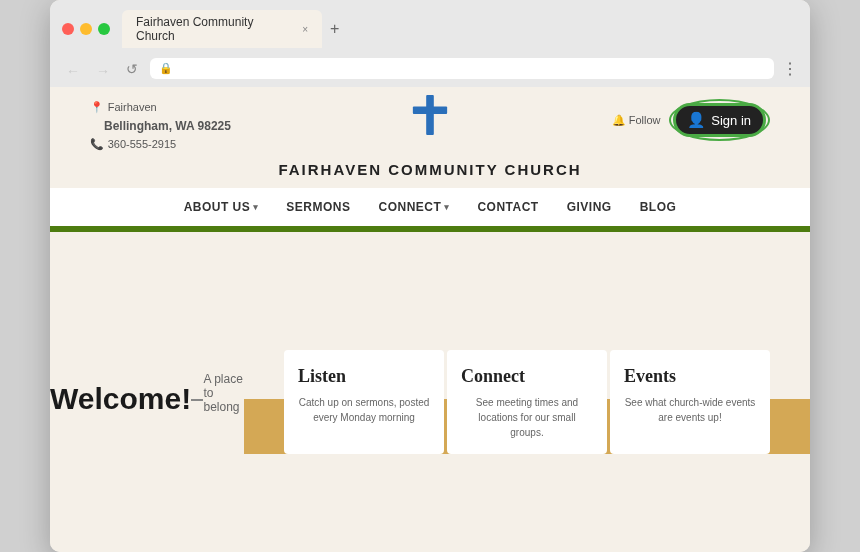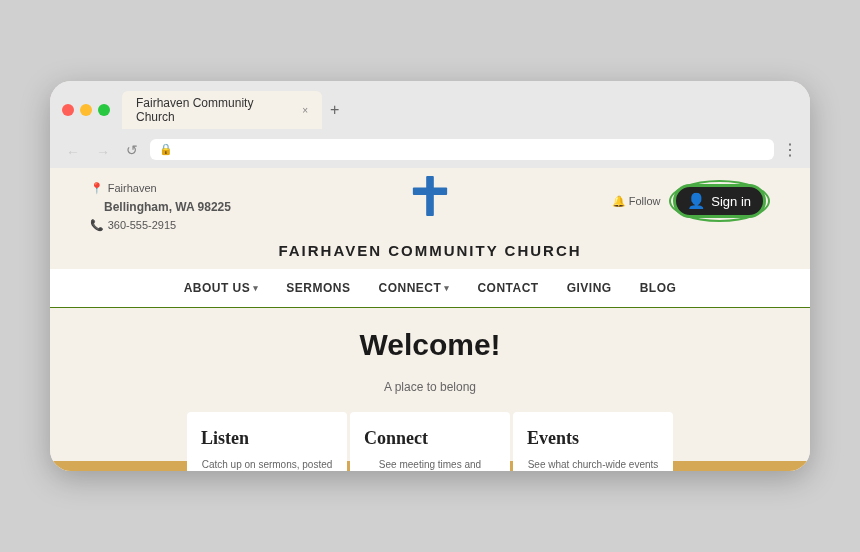--- a/index.html
+++ b/index.html
@@ -9,23 +9,23 @@
       align-items: center;
       justify-content: center;
       width: 860px;
       height: 552px;
       font-family: -apple-system, BlinkMacSystemFont, 'Segoe UI', sans-serif;
       overflow: hidden;
     }
 
     .browser-window {
       width: 760px;
-      height: 390px;
+      height: 552px;
       background: #f5f0e8;
-      border-radius: 21px;
+      border-radius: 10px;
       box-shadow: 0 8px 30px rgba(0,0,0,0.25);
       overflow: hidden;
       display: flex;
       flex-direction: column;
     }
 
     
     .browser-chrome {
       background: #e8e8e8;
       flex-shrink: 0;
@@ -218,21 +218,21 @@
     }
 
     
     .site-nav {
       background: white;
       display: flex;
       align-items: center;
       justify-content: center;
       gap: 28px;
       padding: 12px 16px;
-      border-bottom: 1px solid #4d7c0f;
+      border-bottom: 6px solid #4d7c0f;
     }
 
     .nav-item {
       font-size: 12px;
       font-weight: 600;
       color: #333;
       letter-spacing: 0.5px;
       cursor: pointer;
       display: flex;
       align-items: center;
@@ -242,21 +242,21 @@
     .nav-item .dropdown-arrow {
       font-size: 9px;
       color: #666;
     }
 
     
     .site-main {
       background: #f5f0e8;
       flex: 1;
       display: flex;
-      flex-direction: column;
+      flex-direction: row;
       align-items: center;
       padding-top: 20px;
       overflow: hidden;
     }
 
     .welcome-title {
       font-size: 30px;
       font-weight: 800;
       color: #1a1a1a;
       margin-bottom: 6px;

